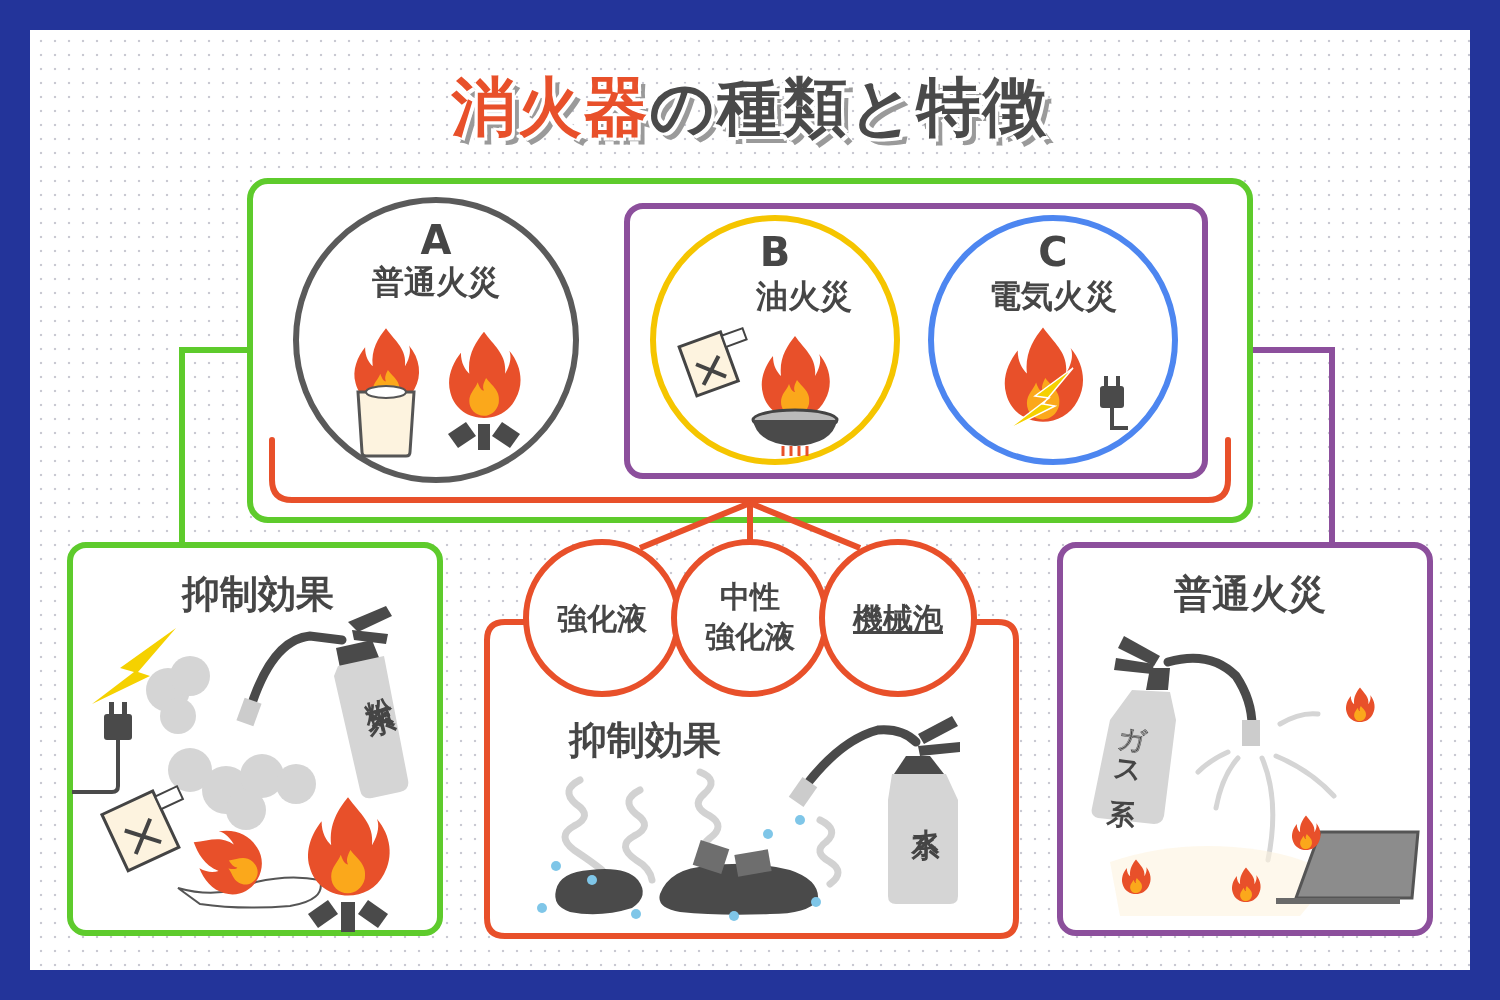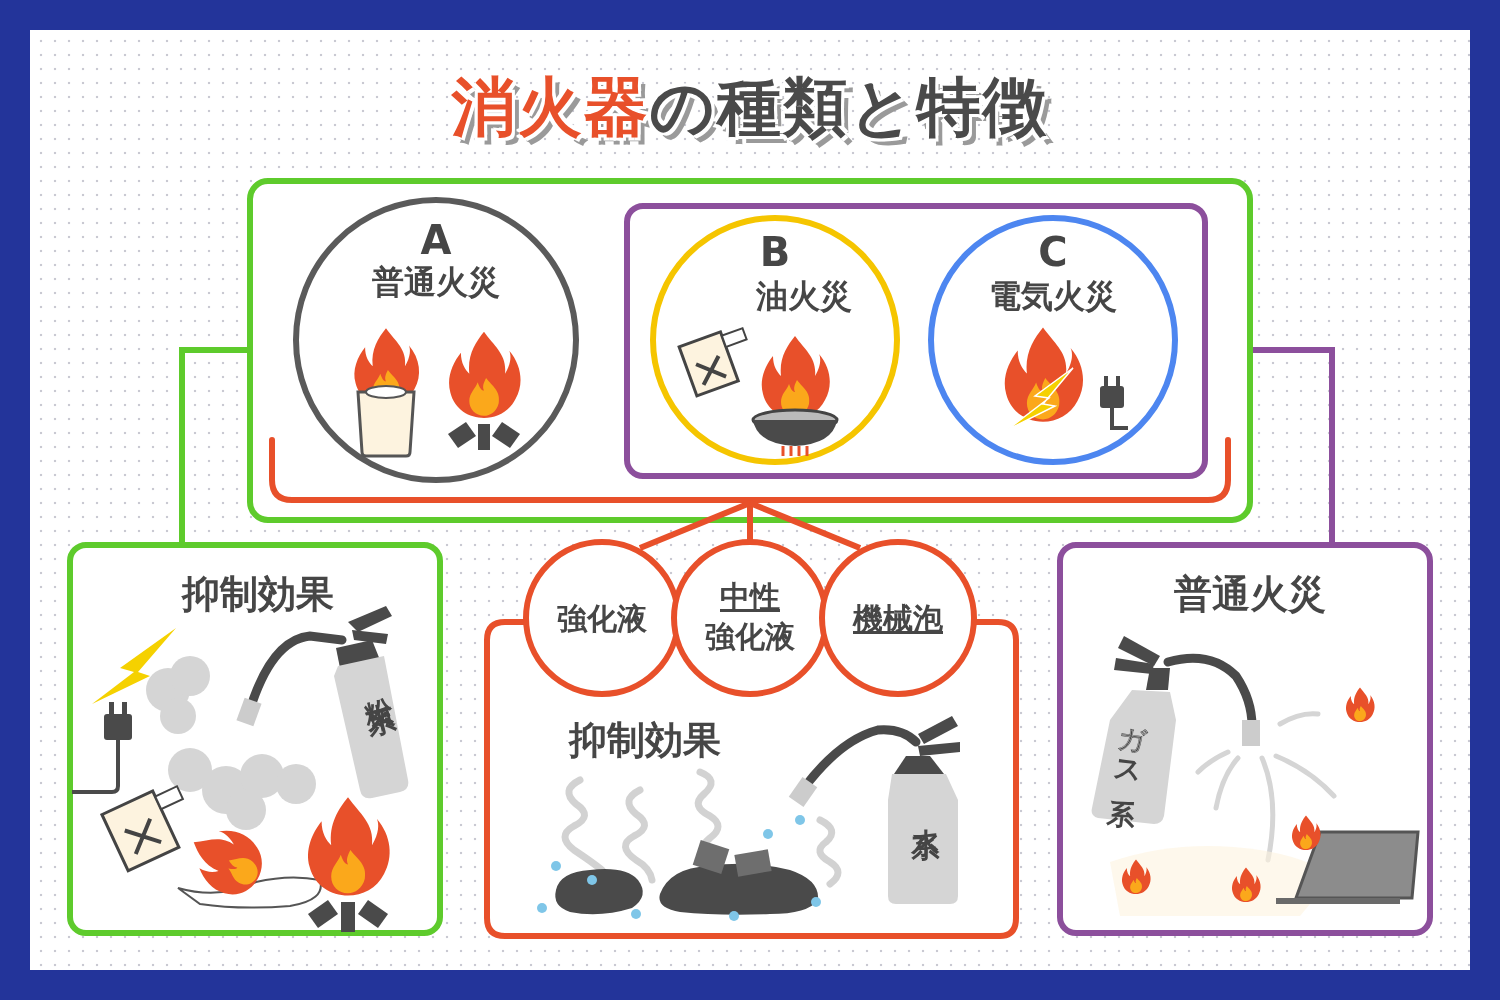--- a/index.html
+++ b/index.html
@@ -222,21 +222,21 @@
 </svg>
 
 <div class="txt letter" style="left:406px;top:220px;width:60px;">A</div>
 <div class="txt cls-label" style="left:336px;top:264px;width:200px;">普通火災</div>
 <div class="txt letter" style="left:745px;top:232px;width:60px;">B</div>
 <div class="txt cls-label" style="left:704px;top:278px;width:200px;">油火災</div>
 <div class="txt letter" style="left:1023px;top:232px;width:60px;">C</div>
 <div class="txt cls-label" style="left:953px;top:278px;width:200px;">電気火災</div>
 
 <div class="txt bubble" style="left:532px;top:600px;width:140px;">強化液</div>
-<div class="txt bubble" style="left:680px;top:578px;width:140px;text-decoration:underline;">中性</div>
+<div class="txt bubble" style="left:680px;top:578px;width:140px;">中性</div>
 <div class="txt bubble" style="left:680px;top:618px;width:140px;">強化液</div>
 <div class="txt bubble" style="left:828px;top:600px;width:140px;text-decoration:underline;">機械泡</div>
 
 <div class="txt panel-title" style="left:148px;top:572px;width:220px;">抑制効果</div>
 <div class="txt panel-title" style="left:530px;top:718px;width:230px;">抑制効果</div>
 <div class="txt panel-title" style="left:1120px;top:572px;width:260px;">普通火災</div>
 
 <div class="vlabel" style="left:352px;top:678px;transform:rotate(-14deg);">粉末系</div>
 <div class="vlabel" style="left:906px;top:806px;">水系</div>
 <div class="vlabel" style="left:1112px;top:706px;transform:rotate(8deg);">ガス系</div>

